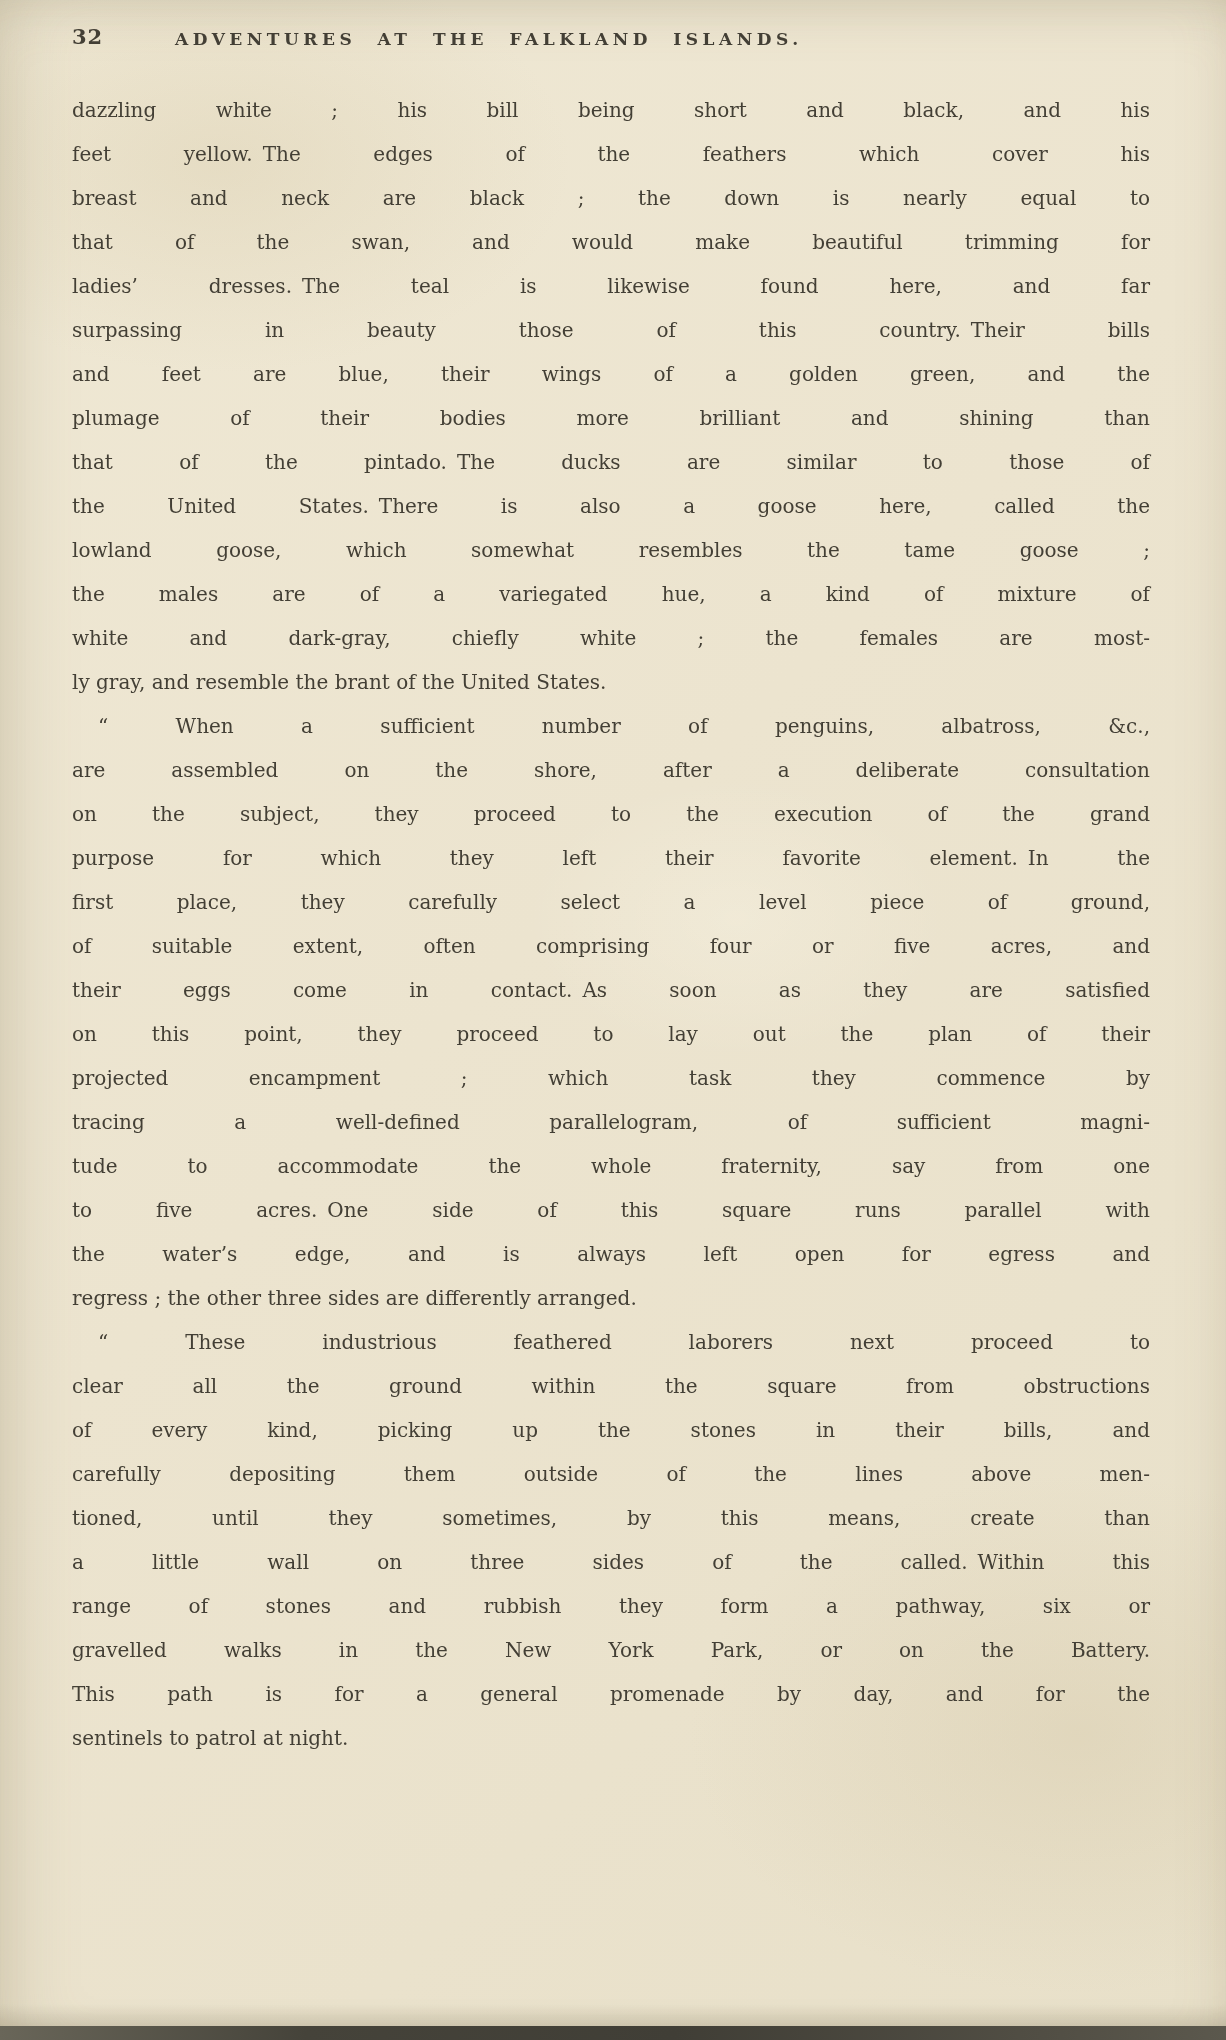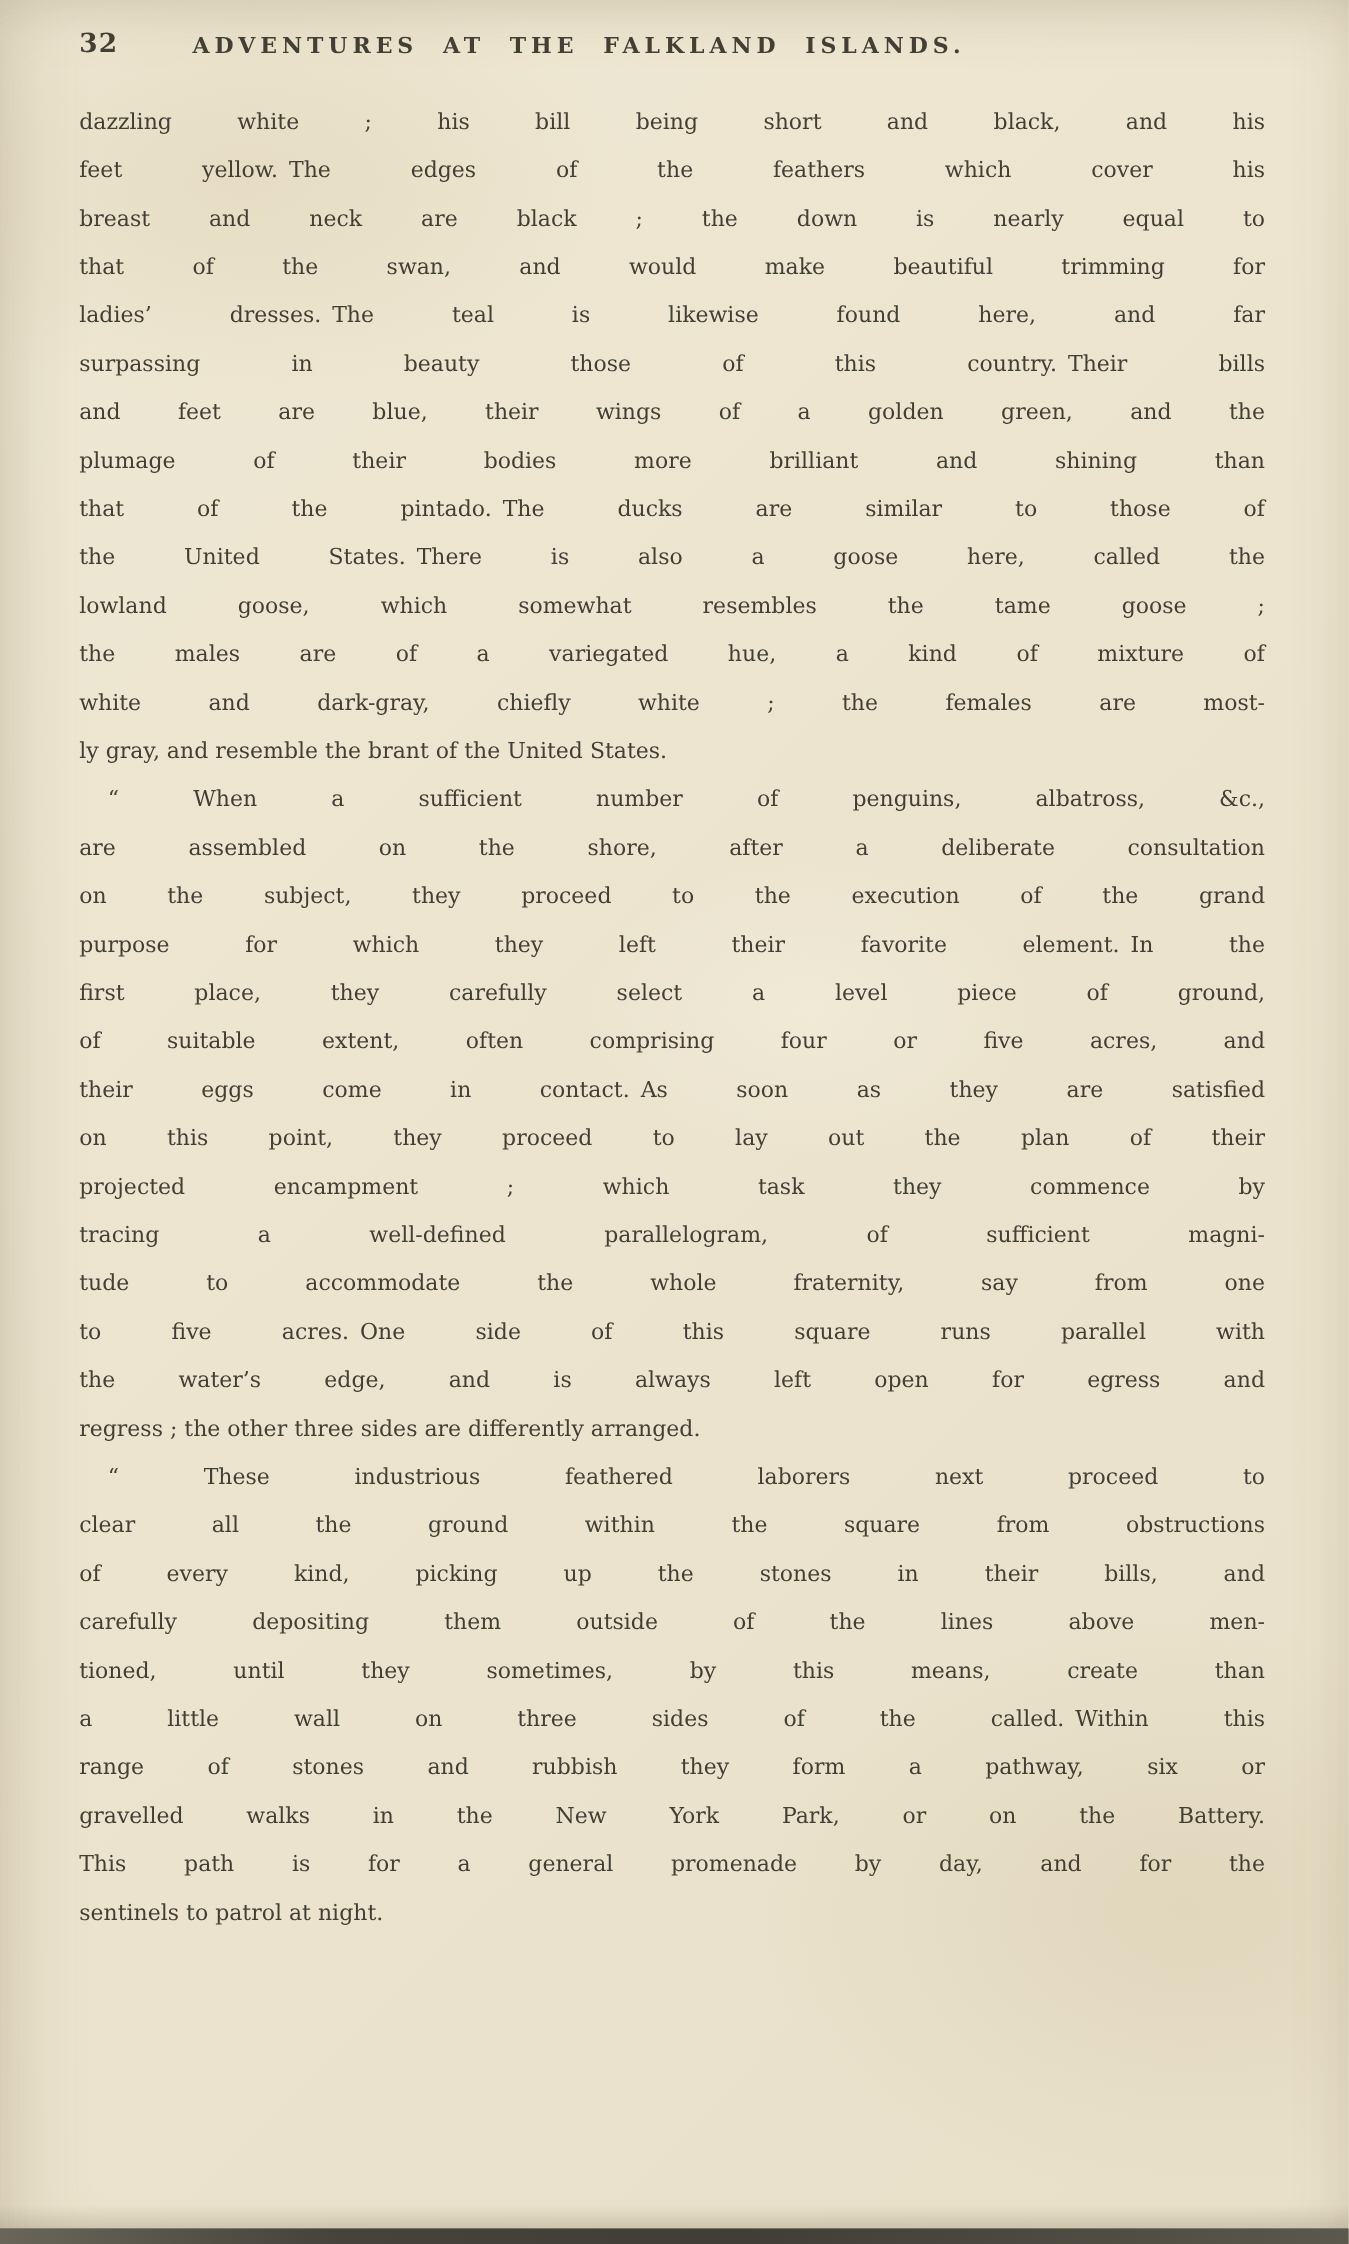--- a/index.html
+++ b/index.html
@@ -30,29 +30,29 @@
     position: absolute;
     top: 18px;
     left: 0;
     right: 0;
     height: 48px;
   }
   .page-number {
     position: absolute;
     left: 72px;
     top: 6px;
-    font-size: 24px;
+    font-size: 21px;
     font-weight: bold;
     letter-spacing: 1px;
   }
   .running-title {
     position: absolute;
     left: 175px;
     top: 11px;
-    font-size: 20px;
+    font-size: 17px;
     font-weight: bold;
     letter-spacing: 4.5px;
     word-spacing: 11px;
     white-space: nowrap;
   }
   .body-text {
     position: absolute;
     top: 88px;
     left: 72px;
     width: 1078px;

